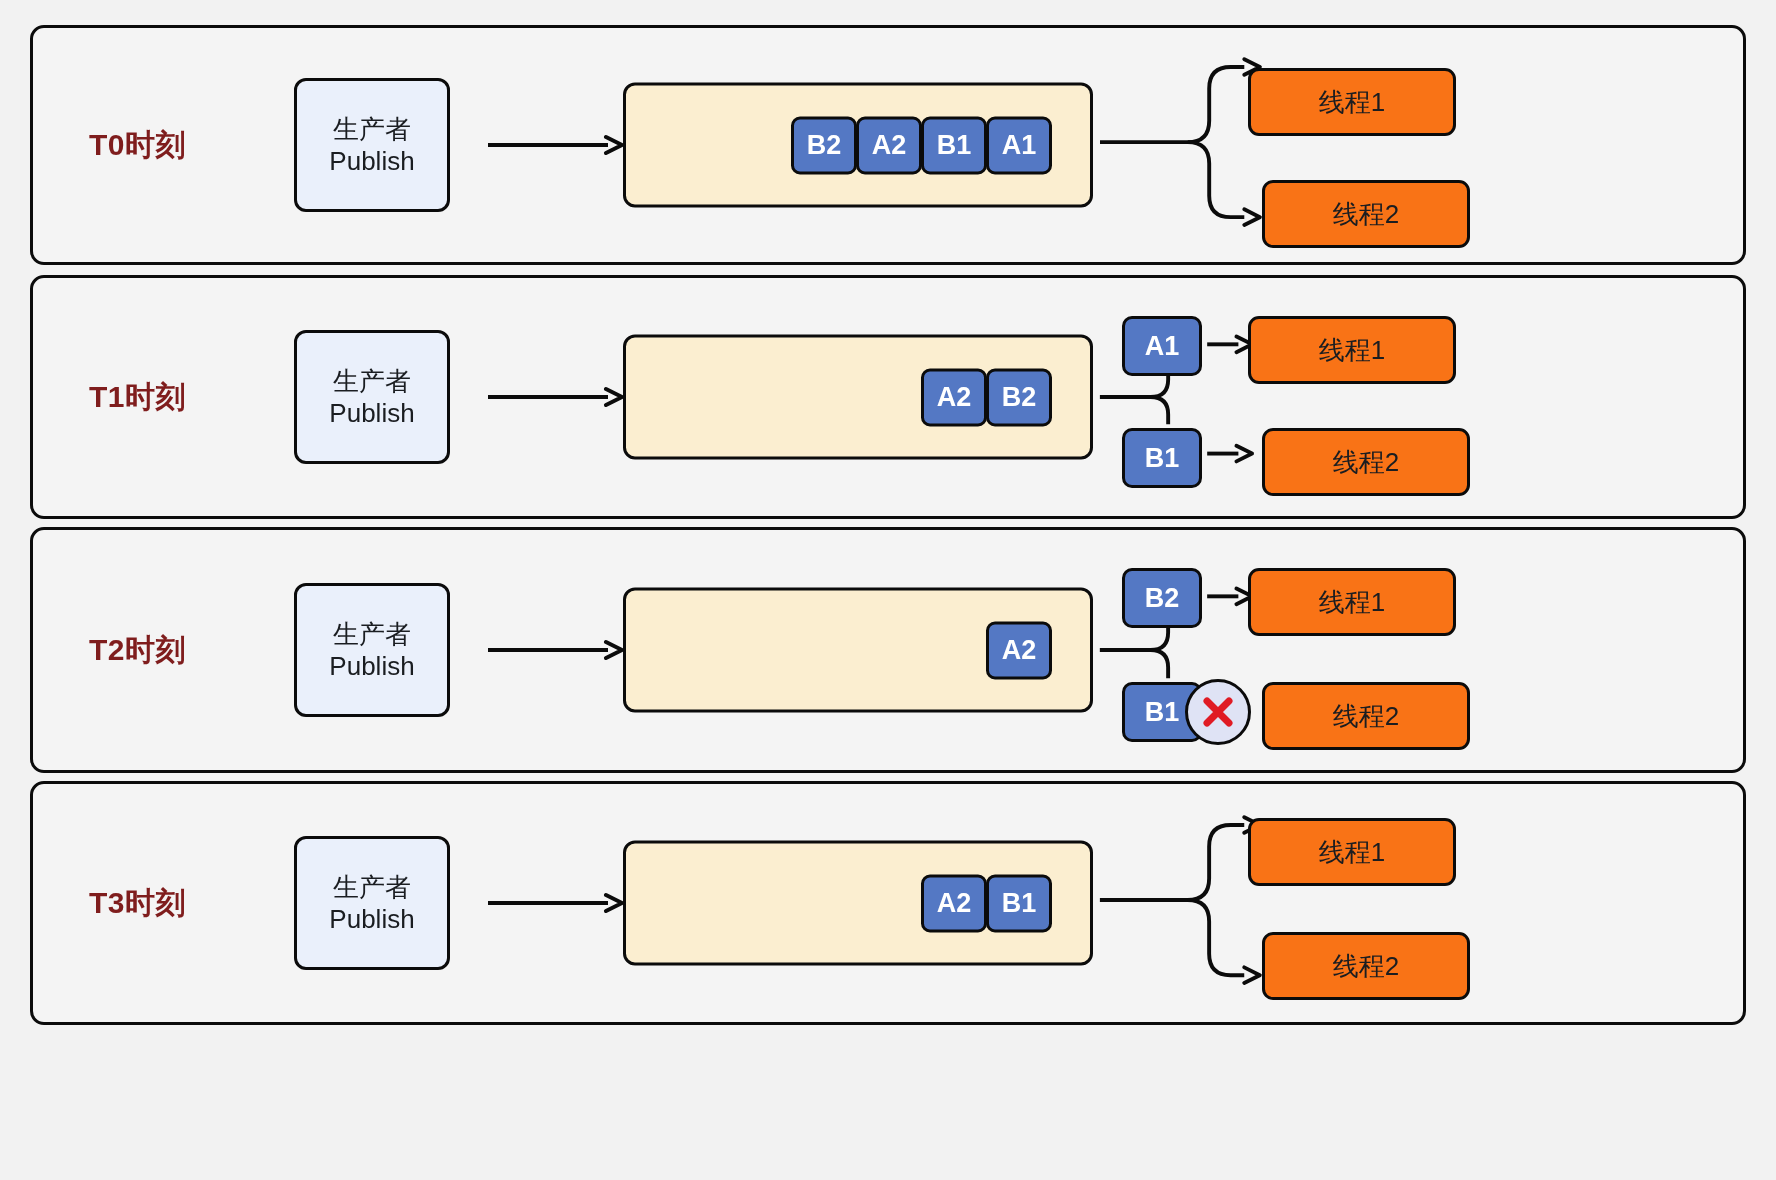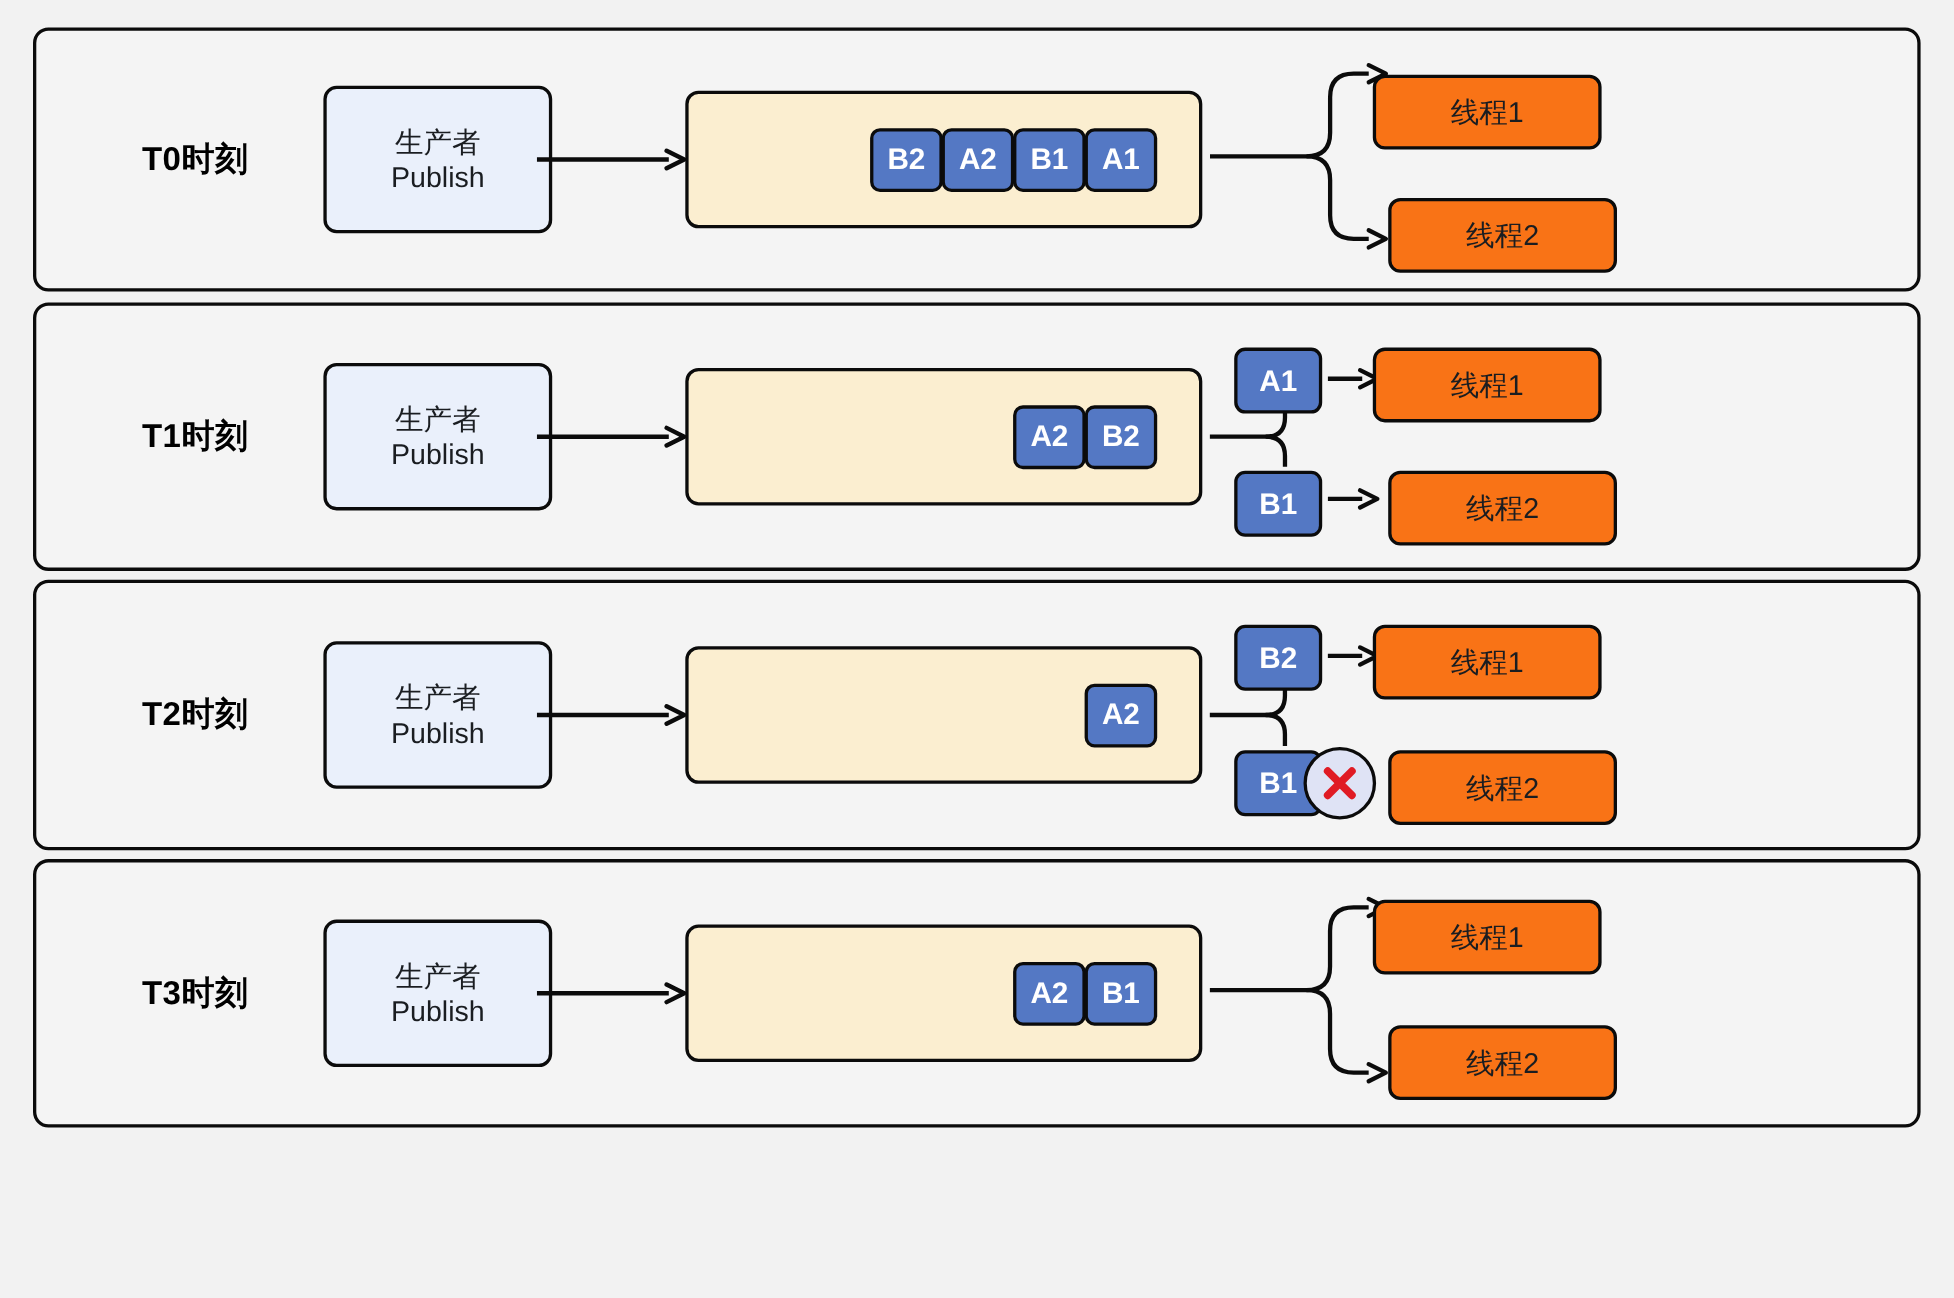--- a/index.html
+++ b/index.html
@@ -32,31 +32,30 @@
   .row-r3 { top: 781px; height: 244px; }
 
   
   .time-label {
     position: absolute;
     left: 56px;
     top: 50%;
     transform: translateY(-50%);
     font-size: 30px;
     font-weight: bold;
-    color: #000000;
+    color: #7f1d1d;
     letter-spacing: 0.5px;
     white-space: nowrap;
-    margin-left: 40px;
   }
 
   
   .producer {
     position: absolute;
     left: 261px;
-    width: 208px;
+    width: 156px;
     height: 134px;
     top: 50%;
     transform: translateY(-50%);
     background: #eaf0fb;
     border: 3px solid #0b0b0b;
     border-radius: 12px;
     box-sizing: border-box;
     display: flex;
     flex-direction: column;
     align-items: center;

